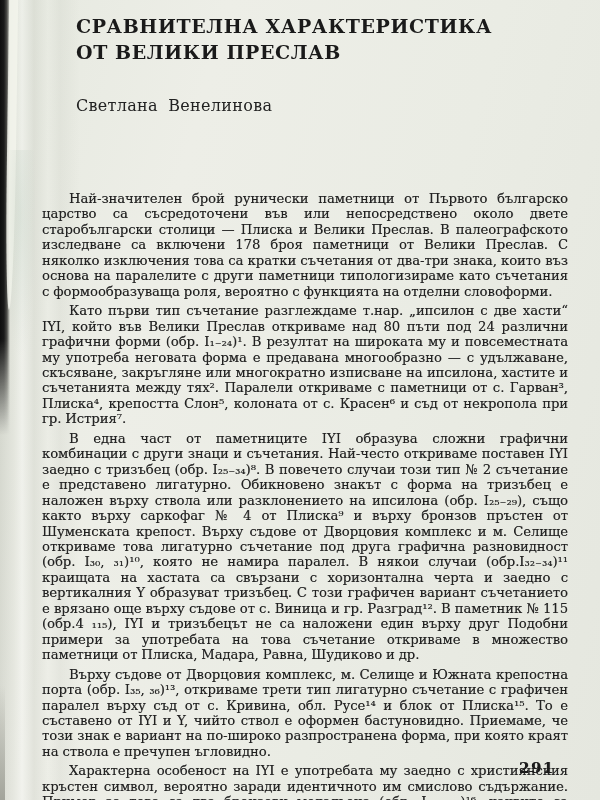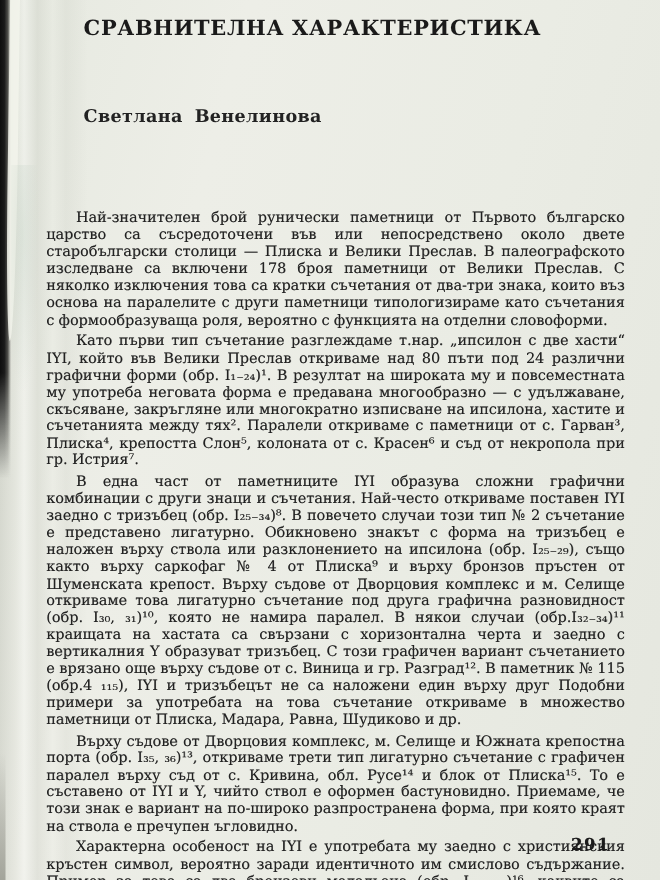--- a/index.html
+++ b/index.html
@@ -53,21 +53,21 @@
     pointer-events: none;
   }
   .title {
     position: absolute; left: 76px; top: 13px; margin: 0;
     font-size: 19px; font-weight: bold; line-height: 26px;
     letter-spacing: 0.6px; color: #1a1a1a;
   }
   .title span { display: block; }
   .author {
     position: absolute; left: 76px; top: 96px;
-    font-size: 16px; font-weight: bold; color: #222;
+    font-size: 16px; font-weight: normal; color: #222;
     word-spacing: 5px; letter-spacing: 0.3px;
   }
   .body-text {
     position: absolute; left: 38px; top: 187px; width: 534px;
     font-size: 13.1px; line-height: 15.45px;
     text-align: justify; color: #212121;
     text-shadow: 0.3px 0 0 rgba(33,33,33,0.45);
     word-spacing: -0.2px;
   }
   .body-text p { margin: 4px; text-indent: 27px; }
@@ -83,20 +83,21 @@
 
 <div class="page">
 
   <div class="edge-top"></div>
   <div class="edge-tear"></div>
   <div class="edge-bottom"></div>
   <div class="smudge"></div>
 
   <h1 class="title">
     <span>СРАВНИТЕЛНА ХАРАКТЕРИСТИКА</span>
+    <span>ОТ ВЕЛИКИ ПРЕСЛАВ</span>
   </h1>
 
   <div class="author">Светлана Венелинова</div>
 
   <div class="body-text">
     <p>Най-значителен брой рунически паметници от Първото българско царство са съсредоточени във или непосредствено около двете старобългарски столици — Плиска и Велики Преслав. В палеографското изследване са включени 178 броя паметници от Велики Преслав. С няколко изключения това са кратки съчетания от два-три знака, които въз основа на паралелите с други паметници типологизираме като съчетания с формообразуваща роля, вероятно с функцията на отделни словоформи.</p>
     <p>Като първи тип съчетание разглеждаме т.нар. „ипсилон с две хасти“ IYI, който във Велики Преслав откриваме над 80 пъти под 24 различни графични форми (обр. I₁₋₂₄)¹. В резултат на широката му и повсеместната му употреба неговата форма е предавана многообразно — с удължаване, скъсяване, закръгляне или многократно изписване на ипсилона, хастите и съчетанията между тях². Паралели откриваме с паметници от с. Гарван³, Плиска⁴, крепостта Слон⁵, колоната от с. Красен⁶ и съд от некропола при гр. Истрия⁷.</p>
     <p>В една част от паметниците IYI образува сложни графични комбинации с други знаци и съчетания. Най-често откриваме поставен IYI заедно с тризъбец (обр. I₂₅₋₃₄)⁸. В повечето случаи този тип № 2 съчетание е представено лигатурно. Обикновено знакът с форма на тризъбец е наложен върху ствола или разклонението на ипсилона (обр. I₂₅₋₂₉), също както върху саркофаг № 4 от Плиска⁹ и върху бронзов пръстен от Шуменската крепост. Върху съдове от Дворцовия комплекс и м. Селище откриваме това лигатурно съчетание под друга графична разновидност (обр. I₃₀, ₃₁)¹⁰, която не намира паралел. В някои случаи (обр.I₃₂₋₃₄)¹¹ краищата на хастата са свързани с хоризонтална черта и заедно с вертикалния Y образуват тризъбец. С този графичен вариант съчетанието е врязано още върху съдове от с. Виница и гр. Разград¹². В паметник № 115 (обр.4 ₁₁₅), IYI и тризъбецът не са наложени един върху друг Подобни примери за употребата на това съчетание откриваме в множество паметници от Плиска, Мадара, Равна, Шудиково и др.</p>
     <p>Върху съдове от Дворцовия комплекс, м. Селище и Южната крепостна порта (обр. I₃₅, ₃₆)¹³, откриваме трети тип лигатурно съчетание с графичен паралел върху съд от с. Кривина, обл. Русе¹⁴ и блок от Плиска¹⁵. То е съставено от IYI и Y, чийто ствол е оформен бастуновидно. Приемаме, че този знак е вариант на по-широко разпространена форма, при която краят на ствола е пречупен ъгловидно.</p>
     <p>Характерна особеност на IYI е употребата му заедно с християнския кръстен символ, вероятно заради идентичното им смислово съдържание. Пример за това са два бронзови медальона (обр. I₃₇, ₃₈)¹⁶, каквито са открити още в с.</p>

